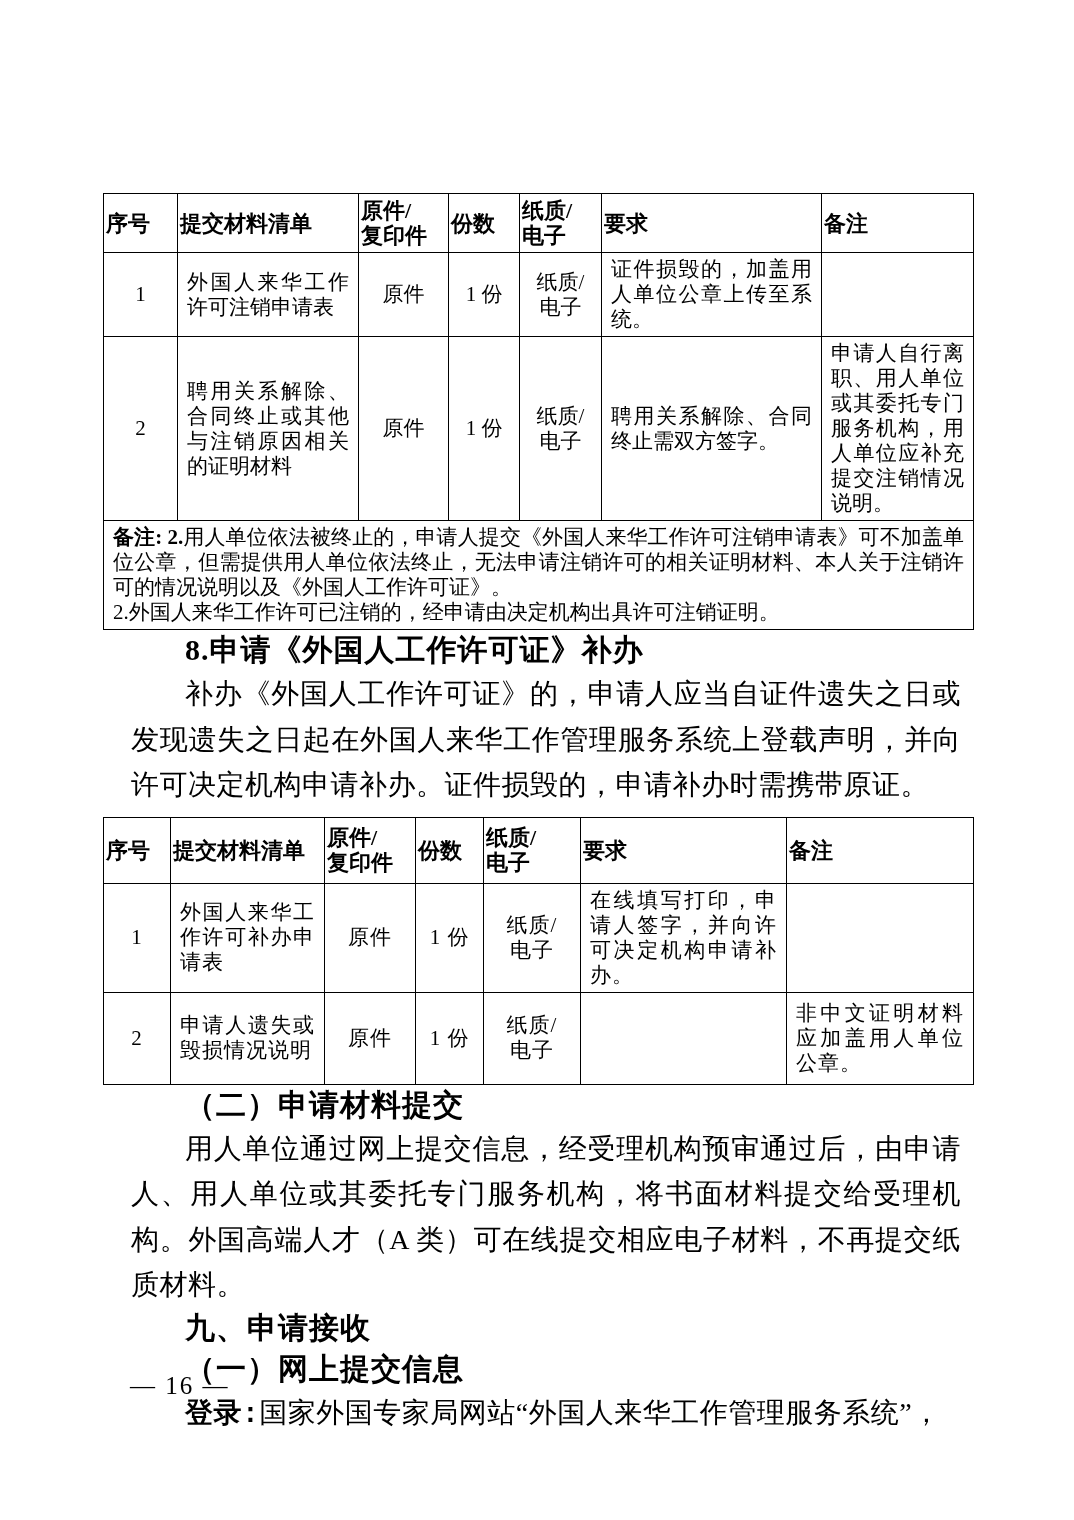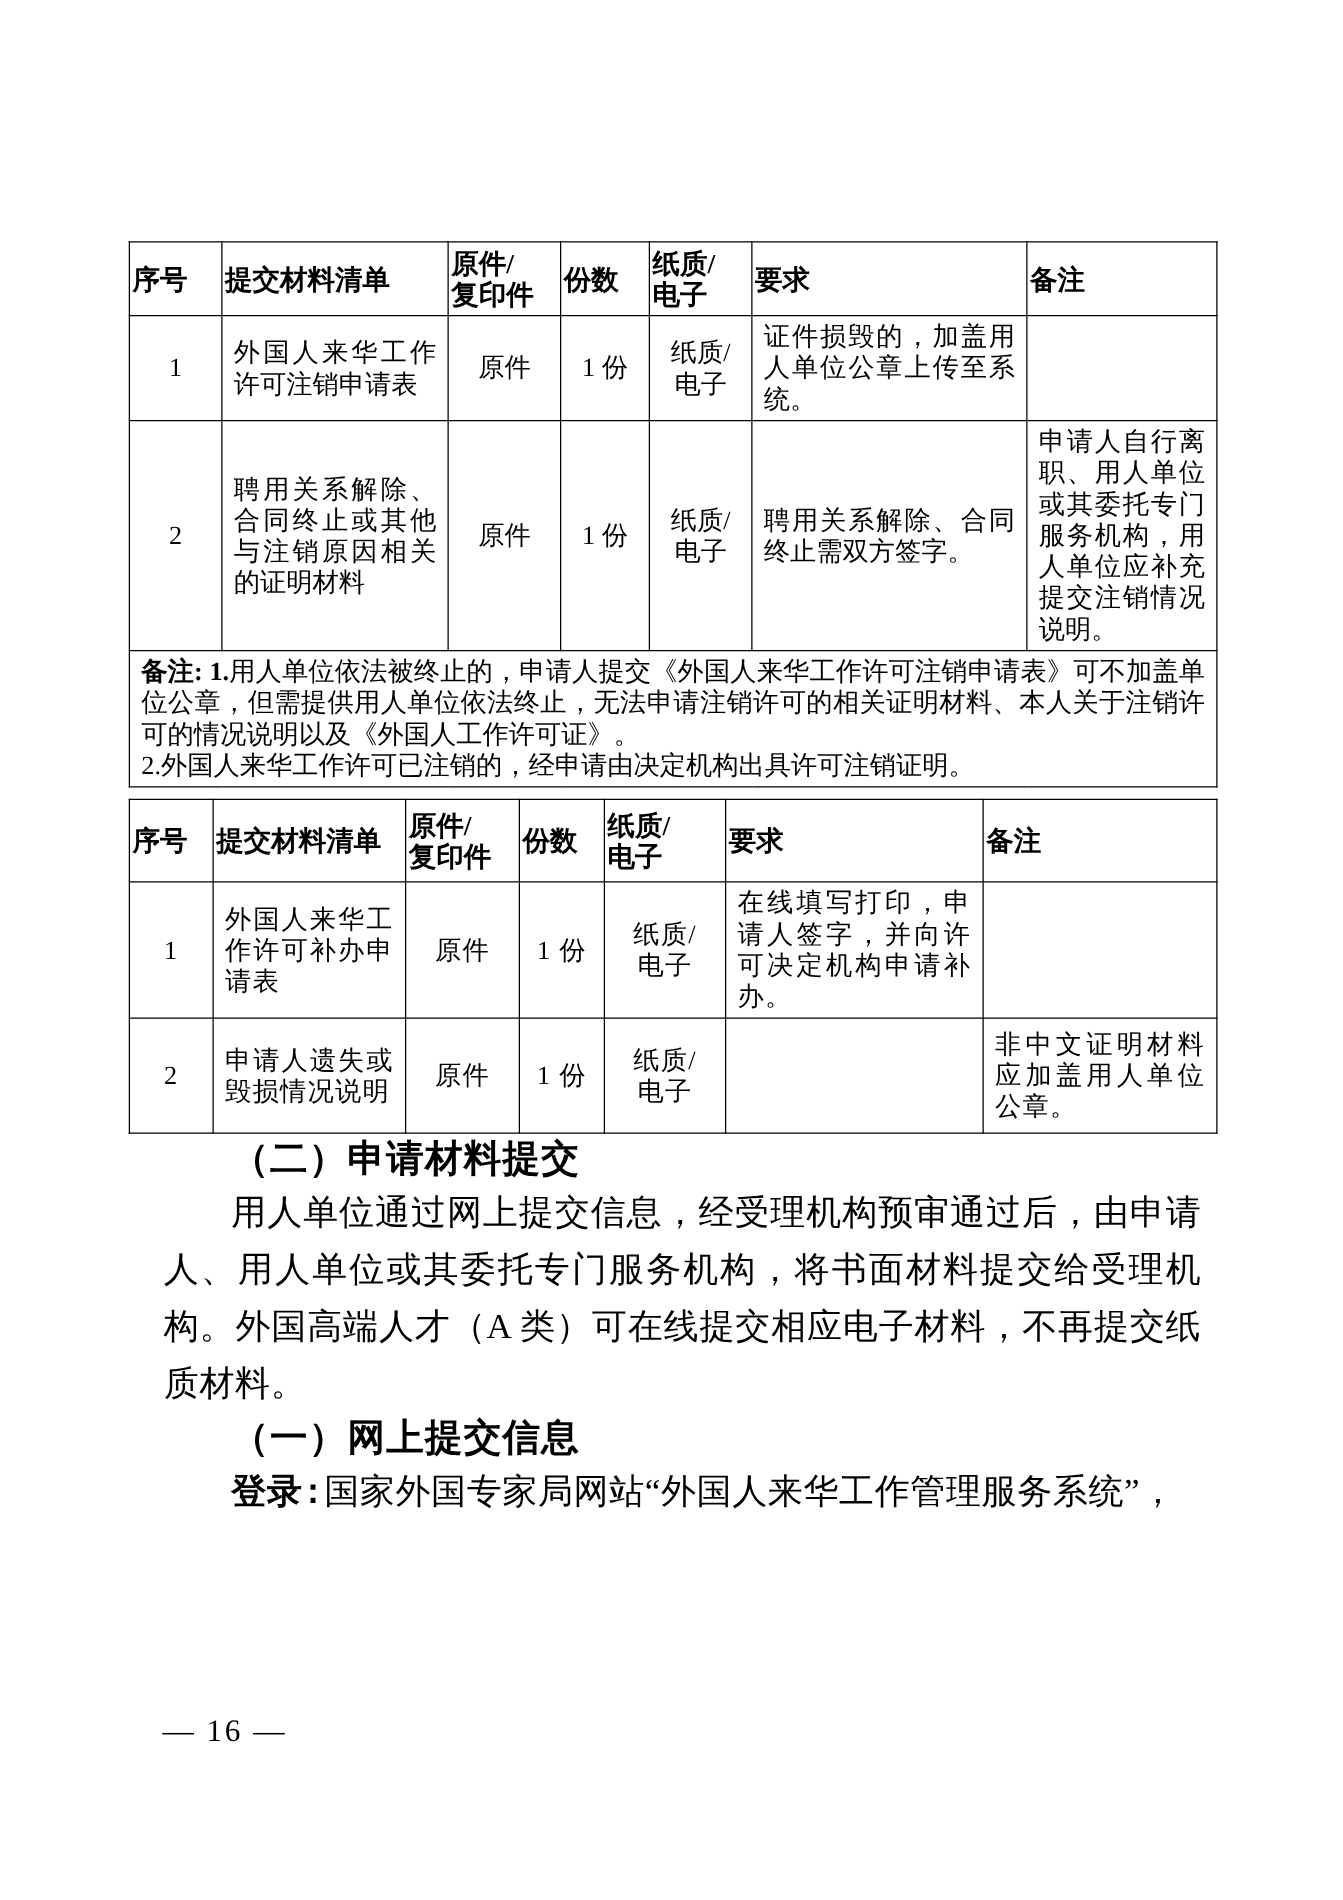--- a/index.html
+++ b/index.html
@@ -148,27 +148,31 @@
         <td class="j">聘用关系解除、合同终止或其他与注销原因相关的证明材料</td>
         <td class="c">原件</td>
         <td class="c">1 份</td>
         <td class="c pre">纸质/
 电子</td>
         <td class="j">聘用关系解除、合同终止需双方签字。</td>
         <td class="j">申请人自行离职、用人单位或其委托专门服务机构，用人单位应补充提交注销情况说明。</td>
       </tr>
       <tr>
         <td class="notes-cell" colspan="7">
-          <div><span class="bold">备注: 1.</span><span>用人单位依法被终止的，申请人提交《外国人来华工作许可注销申请表》可不加盖单位公章，但需提供用人单位依法终止，无法申请注销许可的相关证明材料、本人关于注销许可的情况说明以及《外国人工作许可证》。</span></div>
+          <div><span class="bold">备注: 2.</span><span>用人单位依法被终止的，申请人提交《外国人来华工作许可注销申请表》可不加盖单位公章，但需提供用人单位依法终止，无法申请注销许可的相关证明材料、本人关于注销许可的情况说明以及《外国人工作许可证》。</span></div>
           <div><span>2.外国人来华工作许可已注销的，经申请由决定机构出具许可注销证明。</span></div>
         </td>
       </tr>
     </tbody>
   </table>
 
+  <div class="textblock">
+    <h2 class="sec h8">8.申请《外国人工作许可证》补办</h2>
+    <p class="body p8">补办《外国人工作许可证》的，申请人应当自证件遗失之日或发现遗失之日起在外国人来华工作管理服务系统上登载声明，并向许可决定机构申请补办。证件损毁的，申请补办时需携带原证。</p>
+  </div>
 
   <table class="doc-table mt-t2" id="table2">
     <colgroup>
       <col style="width:67px">
         <col style="width:154px">
         <col style="width:91px">
       <col style="width:68px">
         <col style="width:97px">
         <col style="width:206px">
       <col style="width:187px">
@@ -209,19 +213,20 @@
       </tr>
     </tbody>
   </table>
 
   <div class="textblock">
     <h2 class="sec hsans h-b2">（二）申请材料提交</h2>
     <p class="body pb2">用人单位通过网上提交信息，经受理机构预审通过后，由申请人、用人单位或其委托专门服务机构，将书面材料提交给受理机构。外国高端人才（A 类）可在线提交相应电子材料，不再提交纸质材料。</p>
   </div>
 
   <div class="textblock">
+    <h2 class="sec hsans h-9">九、申请接收</h2>
     <h2 class="sec hsans h-91">（一）网上提交信息</h2>
     <p class="body login"><span class="lbl">登录:</span><span>国家外国专家局网站“外国人来华工作管理服务系统”，</span></p>
   </div>
 
 </div>
 
 <div class="pagenum">— 16 —</div>
 
 </body></html>

